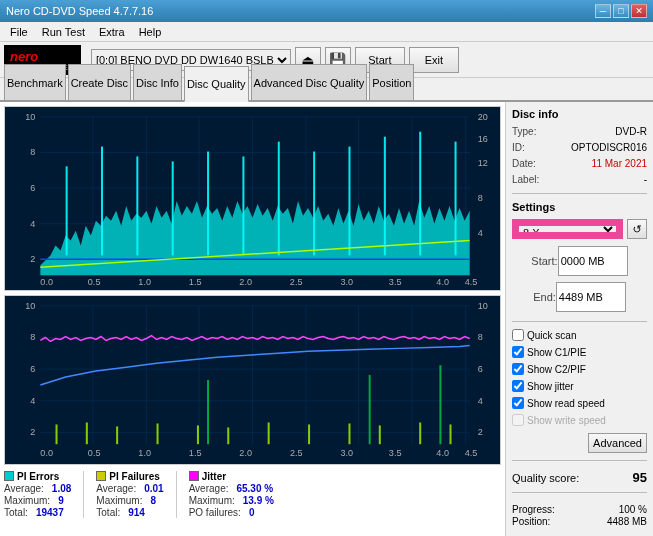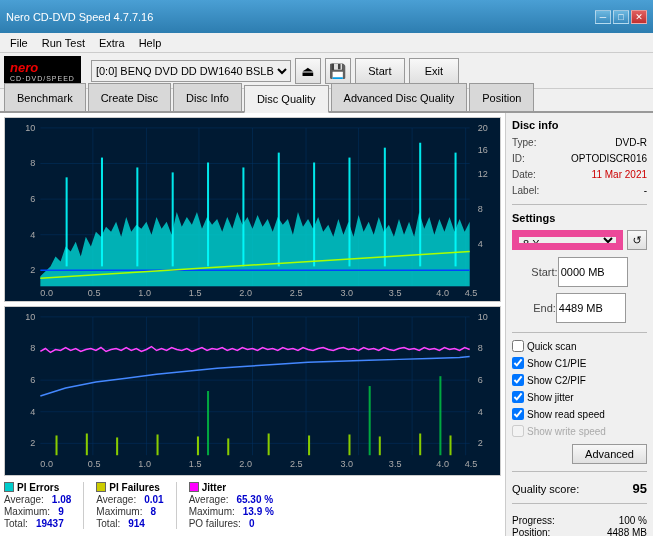--- a/index.html
+++ b/index.html
@@ -9,21 +9,21 @@
       font-family: 'Segoe UI', Tahoma, Geneva, Verdana, sans-serif;
       font-size: 11px;
       background: #f0f0f0;
       overflow: hidden;
     }
 
     
     .title-bar {
       background: linear-gradient(to bottom, #4a9fd4, #2d7db0);
       color: white;
-      height: 33px;
+      height: 22px;
       display: flex;
       align-items: center;
       justify-content: space-between;
       padding: 0 6px;
       font-size: 11px;
     }
     .title-bar-title { font-weight: normal; font-size: 11px; }
     .title-bar-controls { display: flex; gap: 2px; }
     .title-btn {
       width: 16px; height: 14px;
@@ -101,27 +101,27 @@
     .tabs {
       background: #f0f0f0;
       border-bottom: 2px solid #999;
       height: 24px;
       display: flex;
       align-items: flex-end;
       padding: 0 4px;
       gap: 2px;
     }
     .tab {
-      padding: 2px 12px;
+      padding: 2px 2px;
       border: 1px solid #999;
       border-bottom: none;
       background: #d8d8d8;
       cursor: pointer;
       font-size: 11px;
-      height: 28px;
+      height: 36px;
       display: flex;
       align-items: center;
     }
     .tab.active {
       background: #f0f0f0;
       border-bottom: 1px solid #f0f0f0;
       margin-bottom: -2px;
       padding-bottom: 3px;
     }
 
@@ -248,21 +248,21 @@
       margin-bottom: 1px;
       font-size: 10px;
     }
     .checkbox-row input[type="checkbox"] {
       width: 12px; height: 12px;
     }
 
     .advanced-btn {
       background: linear-gradient(to bottom, #f8f8f8, #e0e0e0);
       border: 1px solid #999;
-      padding: 3px 12px;
+      padding: 3px 4px;
       font-size: 11px;
       cursor: pointer;
       align-self: flex-end;
       margin-top: 2px;
     }
 
     .quality-score-row {
       display: flex;
       justify-content: space-between;
       align-items: center;

